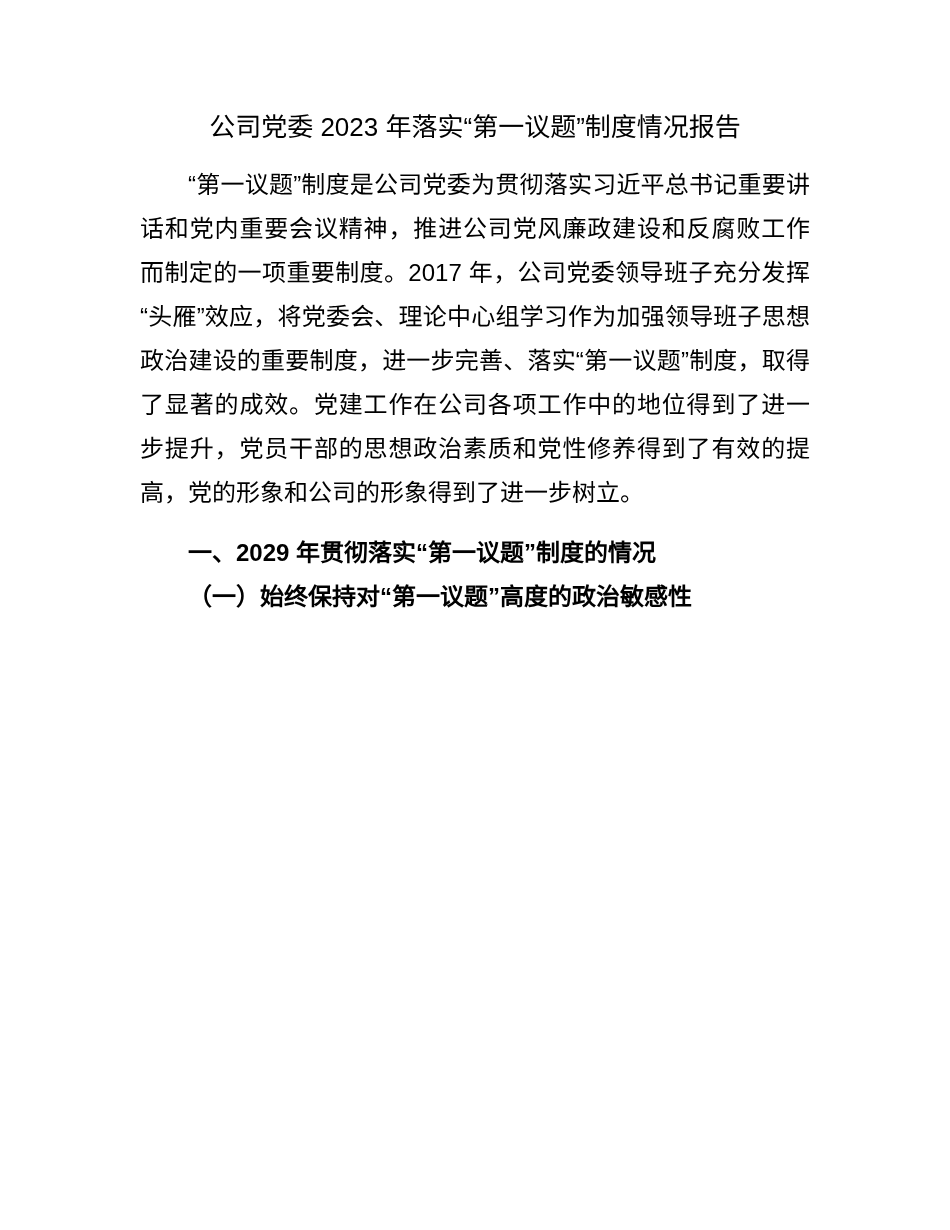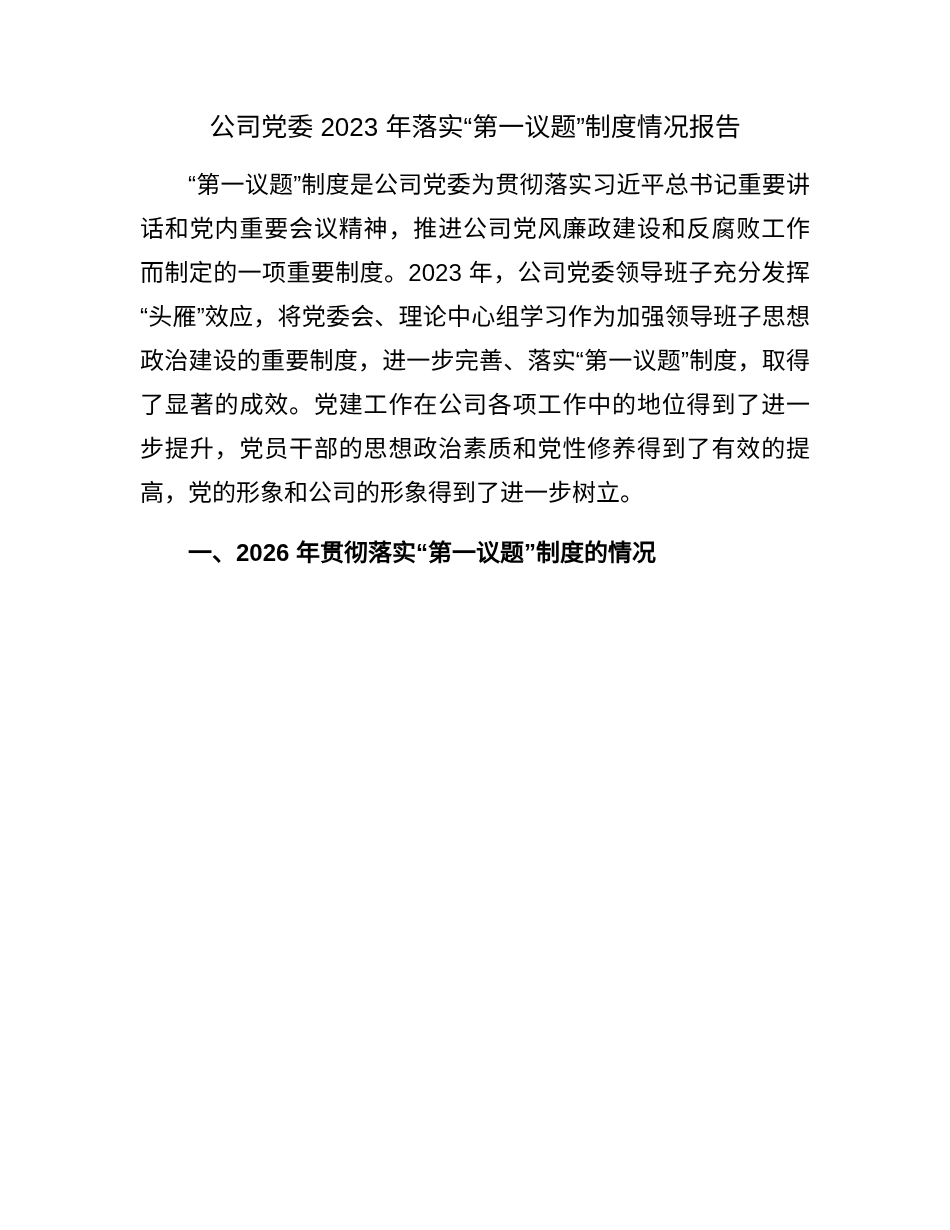--- a/index.html
+++ b/index.html
@@ -51,18 +51,19 @@
     margin: 0 0 8px 0;
     white-space: nowrap;
   }
 </style>
 </head>
 <body>
 
 <div class="page">
   <h1 class="doc-title">公司党委 2023 年落实“第一议题”制度情况报告</h1>
 
-  <p class="body-text">“第一议题”制度是公司党委为贯彻落实习近平总书记重要讲话和党内重要会议精神，推进公司党风廉政建设和反腐败工作而制定的一项重要制度。2023 年，公司党委领导班子充分发挥“头雁”效应，将党委会、理论中心组学习作为加强领导班子思想政治建设的重要制度，进一步完善、落实“第一议题”制度，取得了显著的成效。党建工作在公司各项工作中的地位得到了进一步提升，党员干部的思想政治素质和党性修养得到了有效的提高，党的形象和公司的形象得到了进一步树立。</p>
+  <p class="body-text">“第一议题”制度是公司党委为贯彻落实习近平总书记重要讲话和党内重要会议精神，推进公司党风廉政建设和反腐败工作而制定的一项重要制度。2017 年，公司党委领导班子充分发挥“头雁”效应，将党委会、理论中心组学习作为加强领导班子思想政治建设的重要制度，进一步完善、落实“第一议题”制度，取得了显著的成效。党建工作在公司各项工作中的地位得到了进一步提升，党员干部的思想政治素质和党性修养得到了有效的提高，党的形象和公司的形象得到了进一步树立。</p>
 
-  <h2 class="section-heading">一、2026 年贯彻落实“第一议题”制度的情况</h2>
+  <h2 class="section-heading">一、2029 年贯彻落实“第一议题”制度的情况</h2>
 
+  <h3 class="subsection-heading">（一）始终保持对“第一议题”高度的政治敏感性</h3>
 
 </div>
 
 </body></html>

